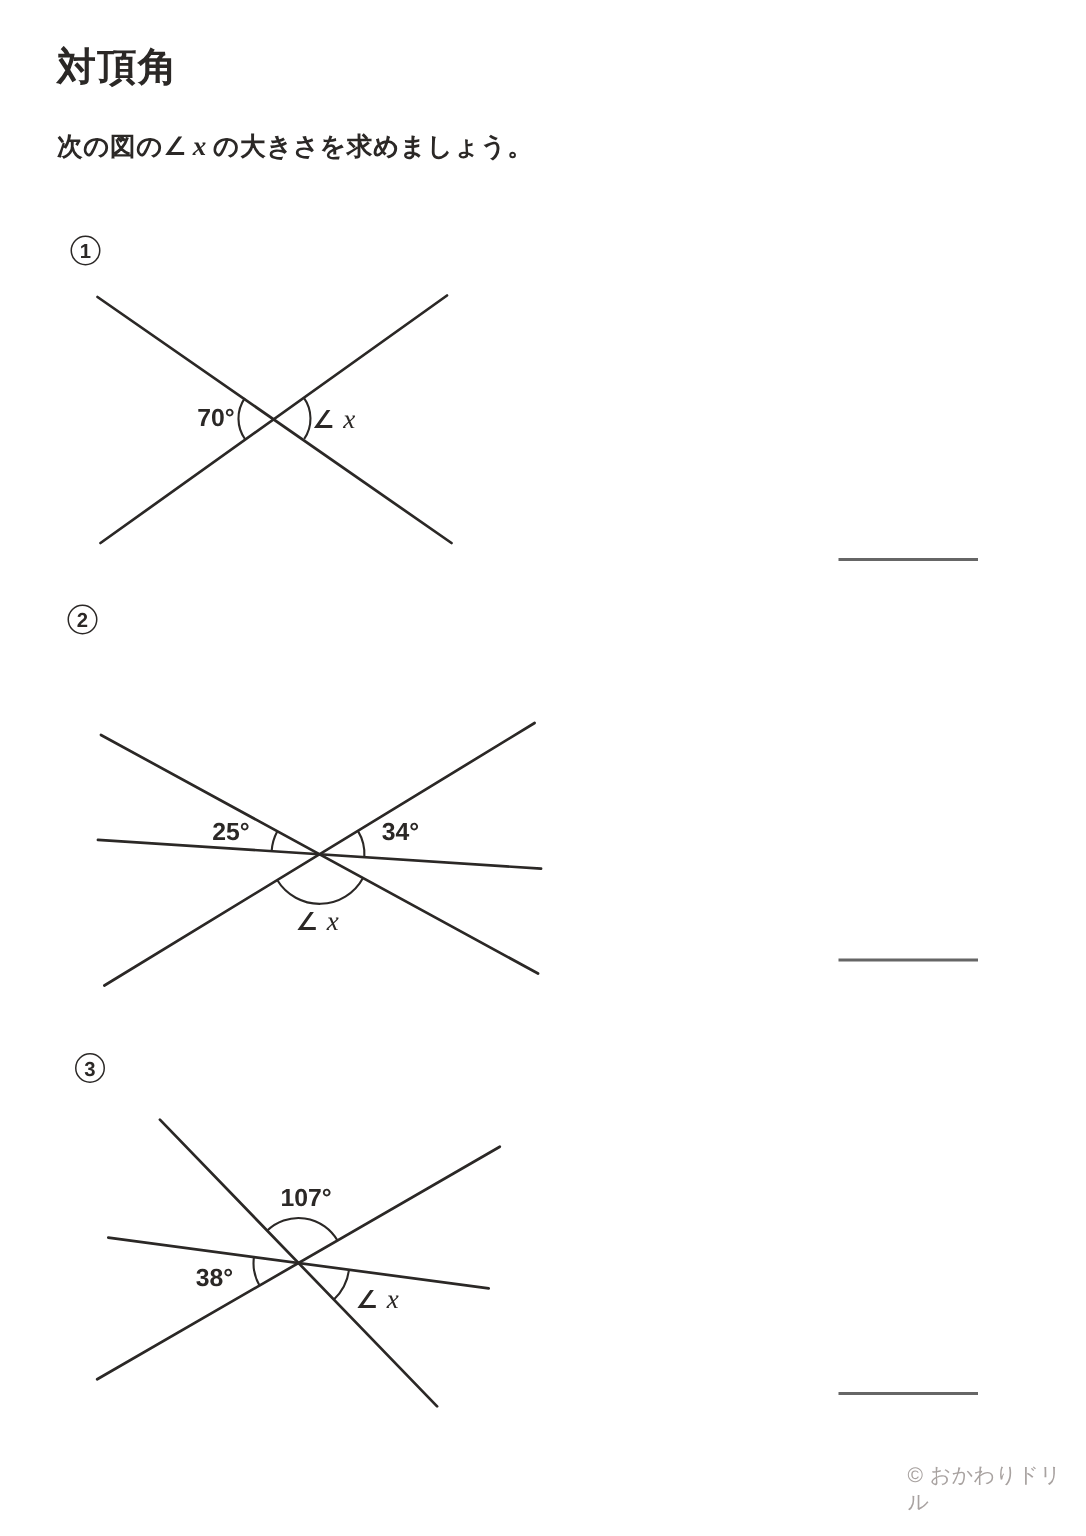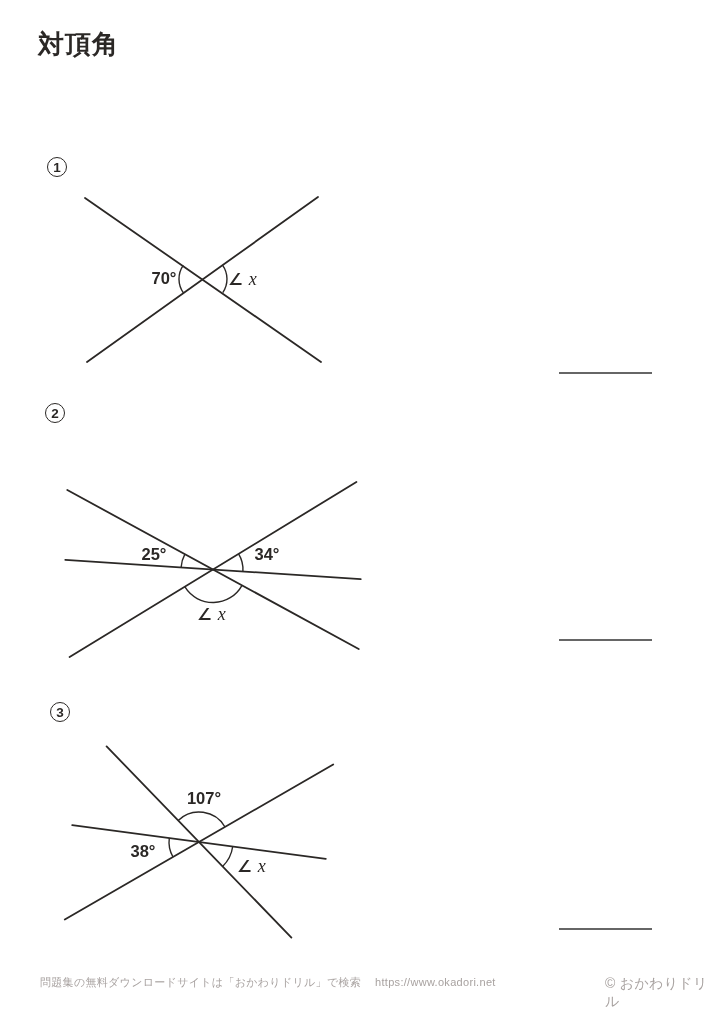--- a/index.html
+++ b/index.html
@@ -45,25 +45,28 @@
     position:absolute;left:605px;top:975px;font-size:14px;color:#a8a2a0;letter-spacing:0.3px;
   }
 </style>
 </head>
 <body>
 
 <div class="page">
 
   <div class="title">対頂角</div>
 
+  <div class="instruction">
+    <span>次の図の∠</span><span class="var">x</span><span>の大きさを求めましょう。</span>
+  </div>
 
   <div class="qnum" style="left:47px;top:157px;">
     <span>1</span>
   </div>
-  <div class="diagram" style="left:68px;top:180px;">
+  <div class="diagram" style="left:48px;top:180px;">
     <svg width="320" height="200" viewBox="0 0 320 200">
       <line x1="17" y1="18" x2="253" y2="182"></line>
       <line x1="19" y1="182" x2="250" y2="17"></line>
       <path d="M 115.2 85.4 A 24 24 0 0 0 115.5 113.0"></path>
       <path d="M 154.5 85.1 A 24 24 0 0 1 154.8 112.6"></path>
       <text x="96" y="104" text-anchor="middle">70°</text>
       <text x="160" y="105"><tspan>∠</tspan><tspan class="xvar" dx="6">x</tspan></text>
     </svg>
   </div>
   <div class="answer-line" style="left:559px;top:372px;"></div>
@@ -97,18 +100,15 @@
       <path d="M 128.2 104.4 A 30 30 0 0 1 175.0 111.0"></path>
       <path d="M 119.3 122.0 A 30 30 0 0 0 123.0 141.0"></path>
       <path d="M 172.6 150.4 A 34 34 0 0 0 182.7 130.5"></path>
       <text x="154" y="88" text-anchor="middle">107°</text>
       <text x="93" y="141" text-anchor="middle">38°</text>
       <text x="187" y="156"><tspan>∠</tspan><tspan class="xvar" dx="6">x</tspan></text>
     </svg>
   </div>
   <div class="answer-line" style="left:559px;top:928px;"></div>
 
-  <div class="footer">
-    <span>問題集の無料ダウンロードサイトは「おかわりドリル」で検索</span><span class="url">https://www.okadori.net</span>
-  </div>
   <div class="copyright">© おかわりドリル</div>
 
 </div>
 
 </body></html>

